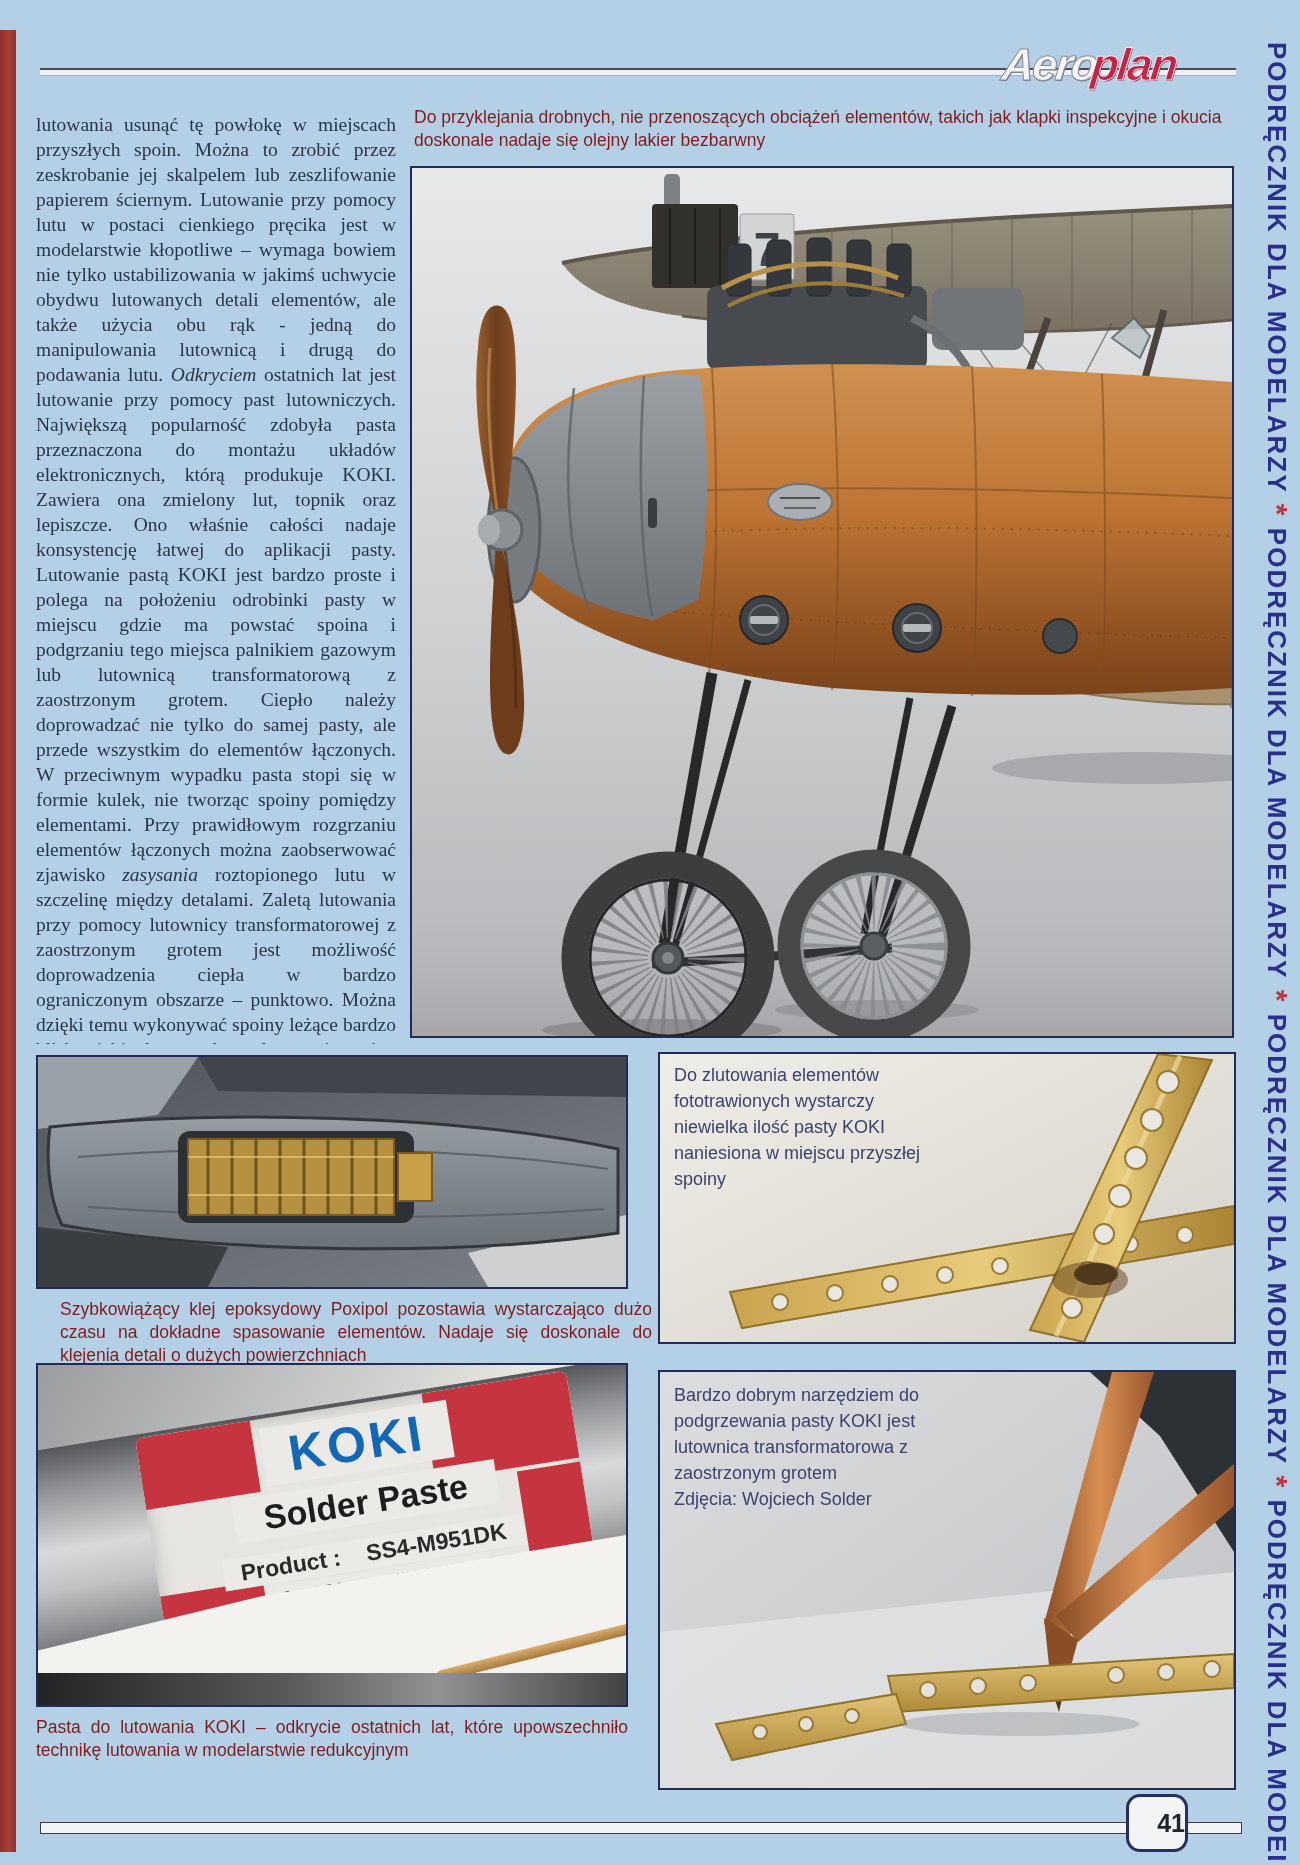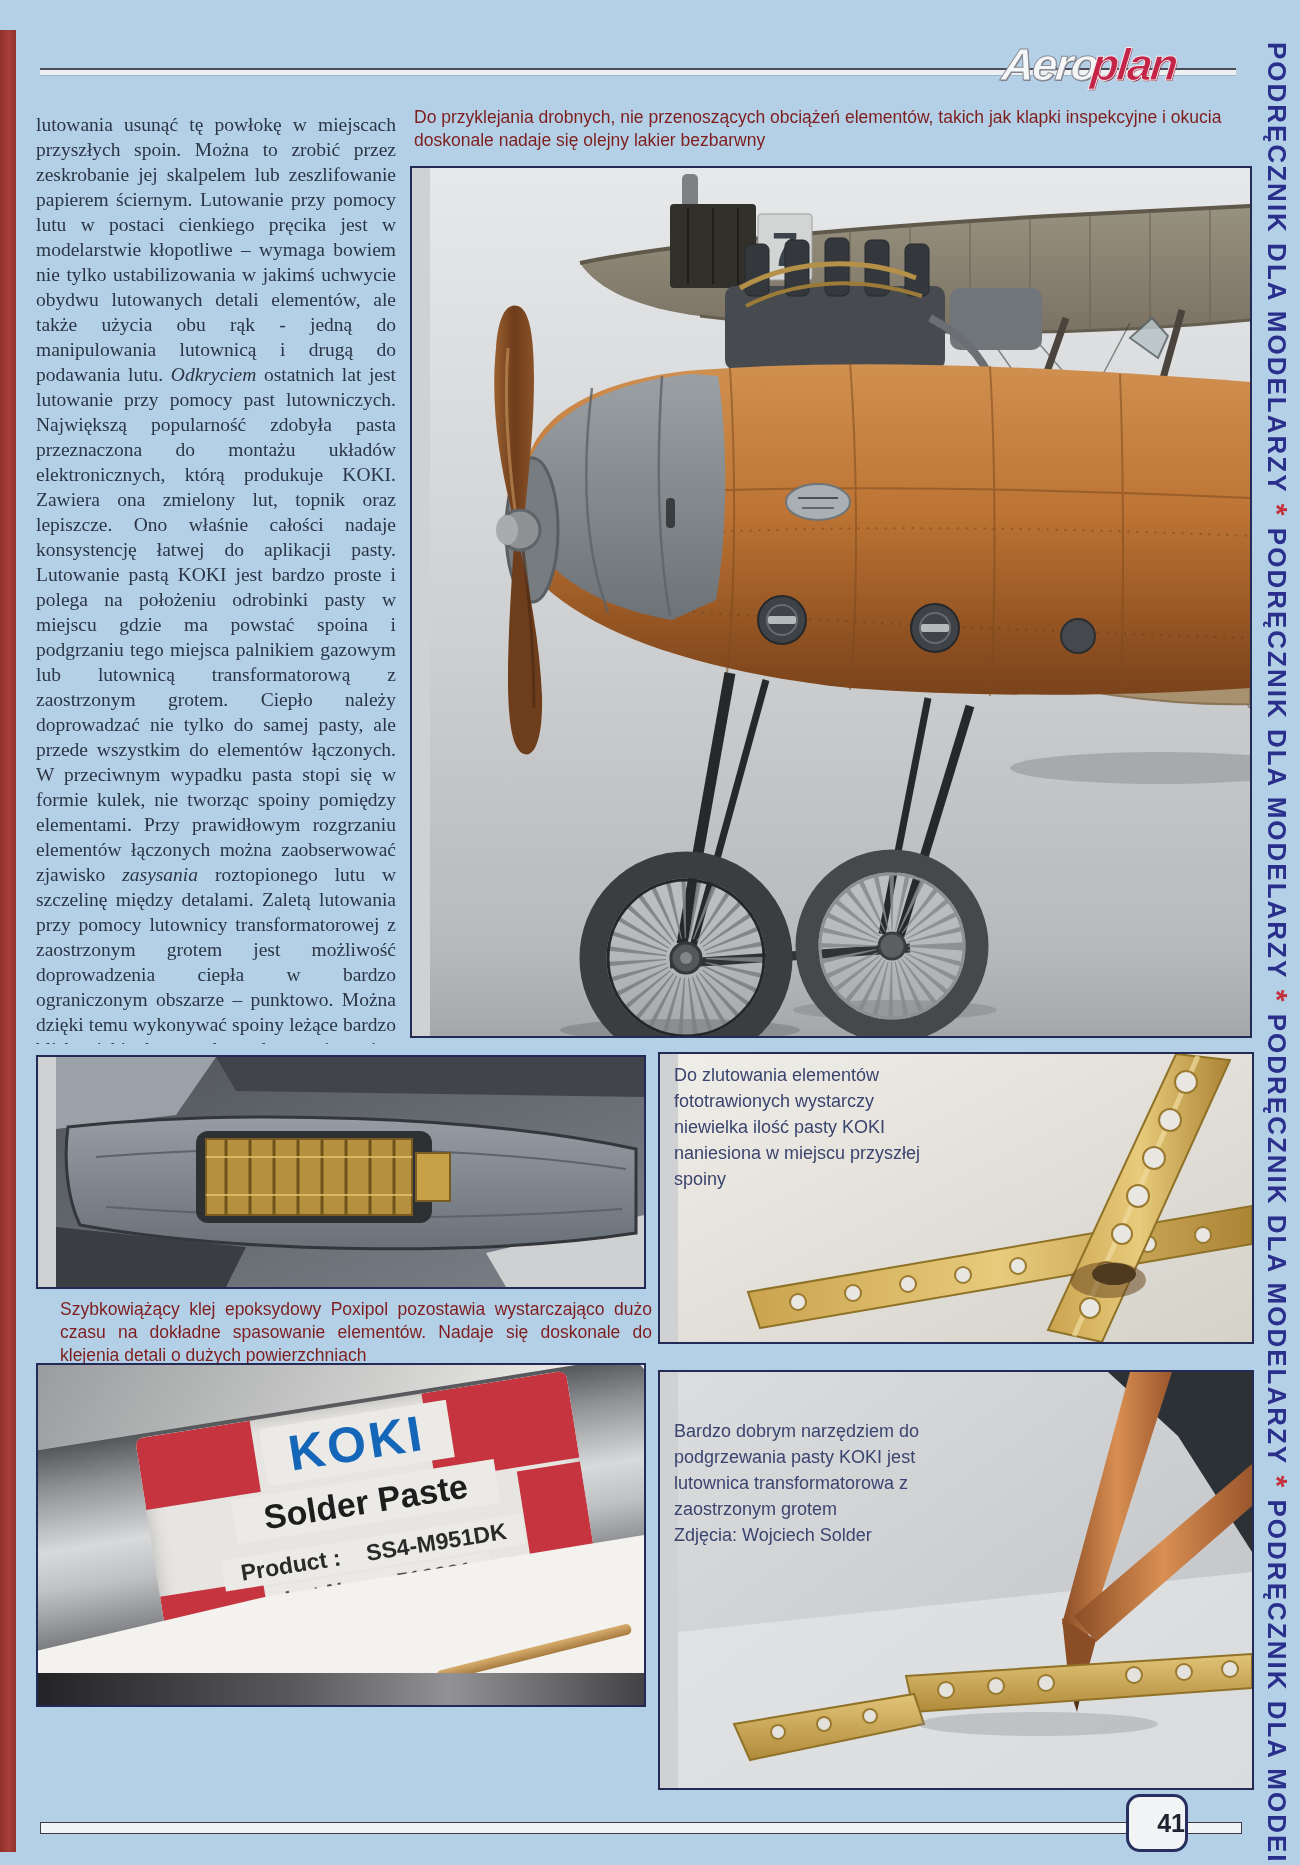--- a/index.html
+++ b/index.html
@@ -23,28 +23,28 @@
   .bodytext{left:36px;top:112px;width:360px;height:932px;overflow:hidden;font-family:"Liberation Serif",serif;
             font-size:19.5px;line-height:25px;text-align:justify;color:#2b3545;}
   .bodytext .it{font-style:italic;}
   
   .cap-blue{color:#7f1d1d;font-size:17.5px;line-height:23px;font-weight:500;}
   .cap-top{left:414px;top:106px;width:822px;}
   .cap-poxipol{left:36px;top:1298px;width:592px;text-align:justify;margin-left:24px;}
   .cap-pasta{left:36px;top:1716px;width:592px;text-align:justify;}
   .cap-overlay{color:#3a446f;font-size:18px;line-height:26px;font-weight:500;}
   
-  .photo{border:2px solid #222a55;overflow:hidden;background:#cfd1d3;padding-left:18px;}
+  .photo{border:2px solid #222a55;overflow:hidden;background:#cfd1d3;}
   .ph-biplane{left:410px;top:166px;width:820px;height:868px;}
   .ph-pe{left:658px;top:1052px;width:574px;height:288px;}
   .ph-iron{left:658px;top:1370px;width:574px;height:416px;}
   .ph-part{left:36px;top:1055px;width:588px;height:230px;}
   .ph-koki{left:36px;top:1363px;width:588px;height:340px;background:linear-gradient(118deg,#9a9c9e 0%,#c6c7c6 38%,#e9e8e4 66%,#f3f2ef 100%);}
   .pe-cap{left:14px;top:8px;width:250px;}
-  .iron-cap{left:14px;top:10px;width:280px;margin-top:36px;}
+  .iron-cap{left:14px;top:10px;width:280px;}
   
   .tube{position:absolute;left:-40px;top:40px;width:668px;height:228px;transform:rotate(-9deg);
         background:linear-gradient(to bottom,#55575a 0%,#8f9194 18%,#d8d9da 45%,#c0c1c3 62%,#77797c 88%,#5a5c5f 100%);
         border-radius:26px;}
   .label{position:absolute;left:152px;top:4px;width:436px;height:218px;background:#e6e5e2;border-radius:8px;overflow:hidden;
          box-shadow:inset 0 0 18px rgba(90,90,90,.35);}
   .rc{position:absolute;background:#c5343f;}
   .rc.tl{left:0;top:0;width:116px;height:72px;}
   .rc.tr{right:0;top:0;width:146px;height:88px;}
   .rc.bl{left:0;bottom:0;width:104px;height:58px;}
@@ -347,20 +347,21 @@
           <div class="koki-row"><span>Product :</span><span class="val">SS4-M951DK</span></div>
           <div class="koki-row lot"><span>Lot No :</span><span class="val">510021</span></div>
         </div>
       </div>
     </div>
     <div class="paper"></div>
     <div class="stick"></div>
     <div class="koki-shadow"></div>
   </div>
 
+  <div class="abs cap-blue cap-pasta">Pasta do lutowania KOKI – odkrycie ostatnich lat, które upowszechniło technikę lutowania w modelarstwie redukcyjnym</div>
 
   <div class="abs photo ph-iron">
     <svg viewBox="0 0 574 416" width="574" height="416">
       <defs>
         <linearGradient id="irBg" x1="0" y1="0" x2="1" y2="1">
           <stop offset="0" stop-color="#dcdddf"></stop>
             <stop offset="1" stop-color="#bec0c3"></stop>
         </linearGradient>
         <linearGradient id="copper" x1="0" y1="0" x2="1" y2="0">
           <stop offset="0" stop-color="#8a4d26"></stop>

